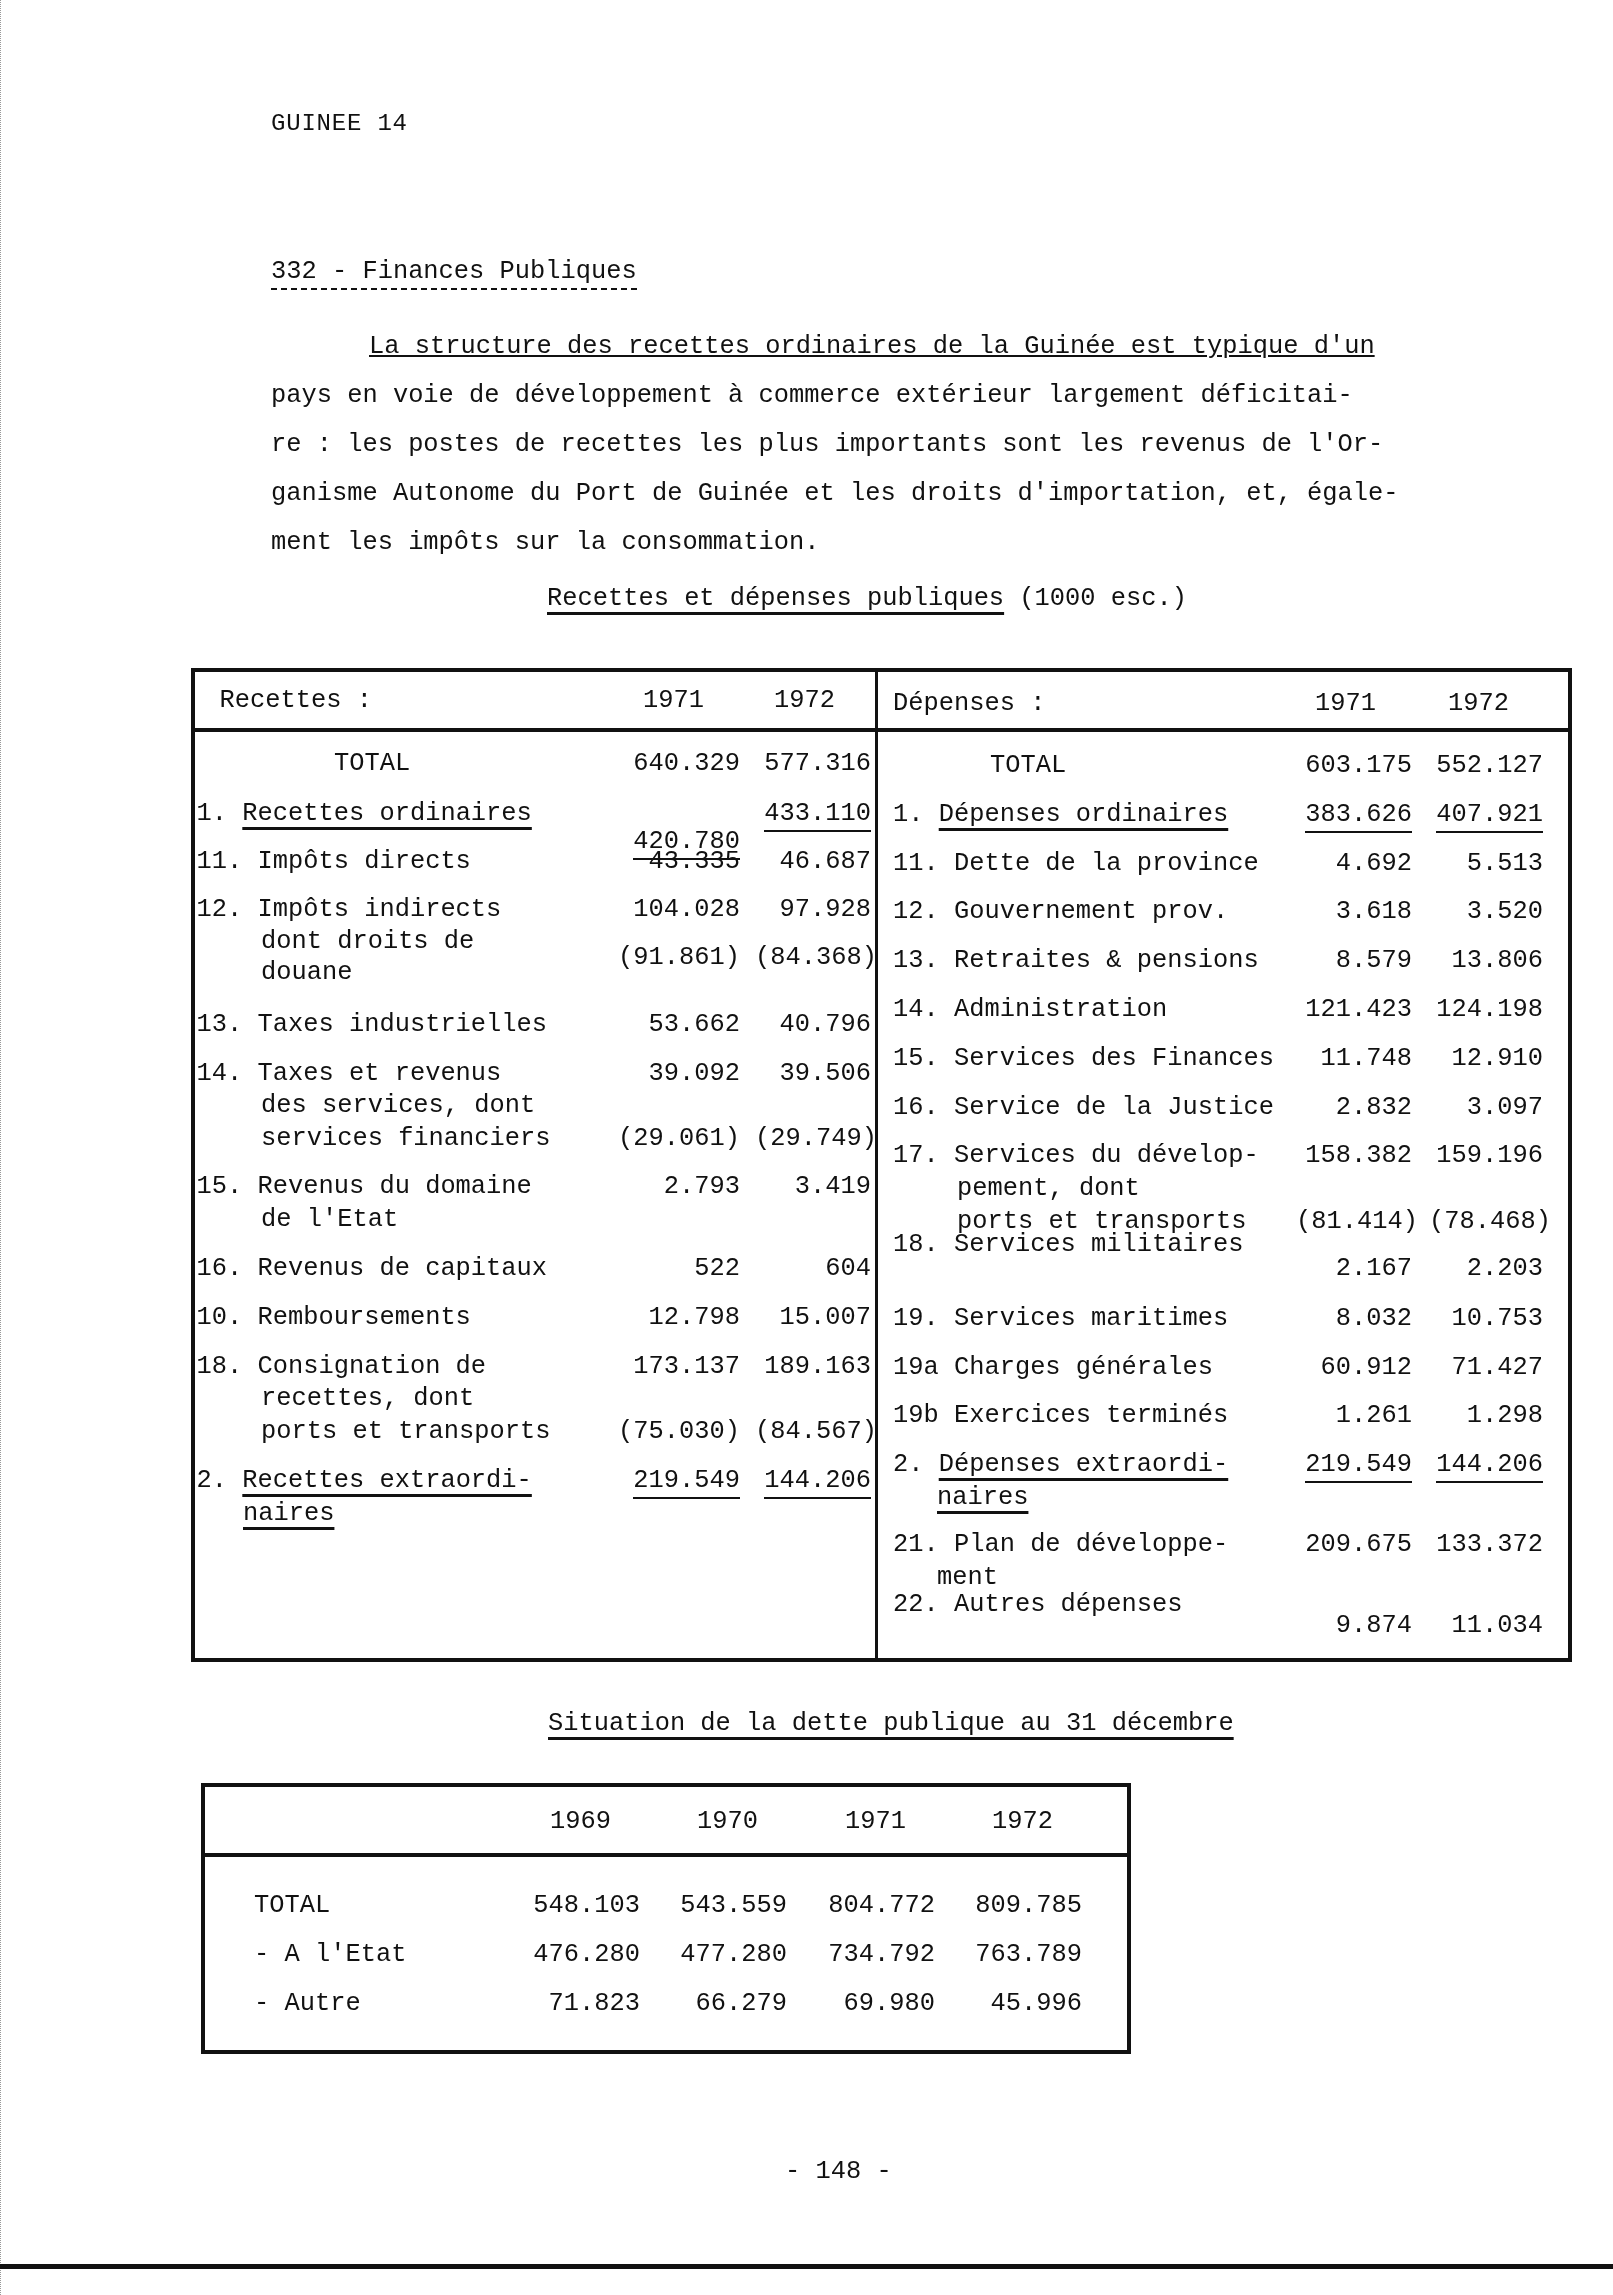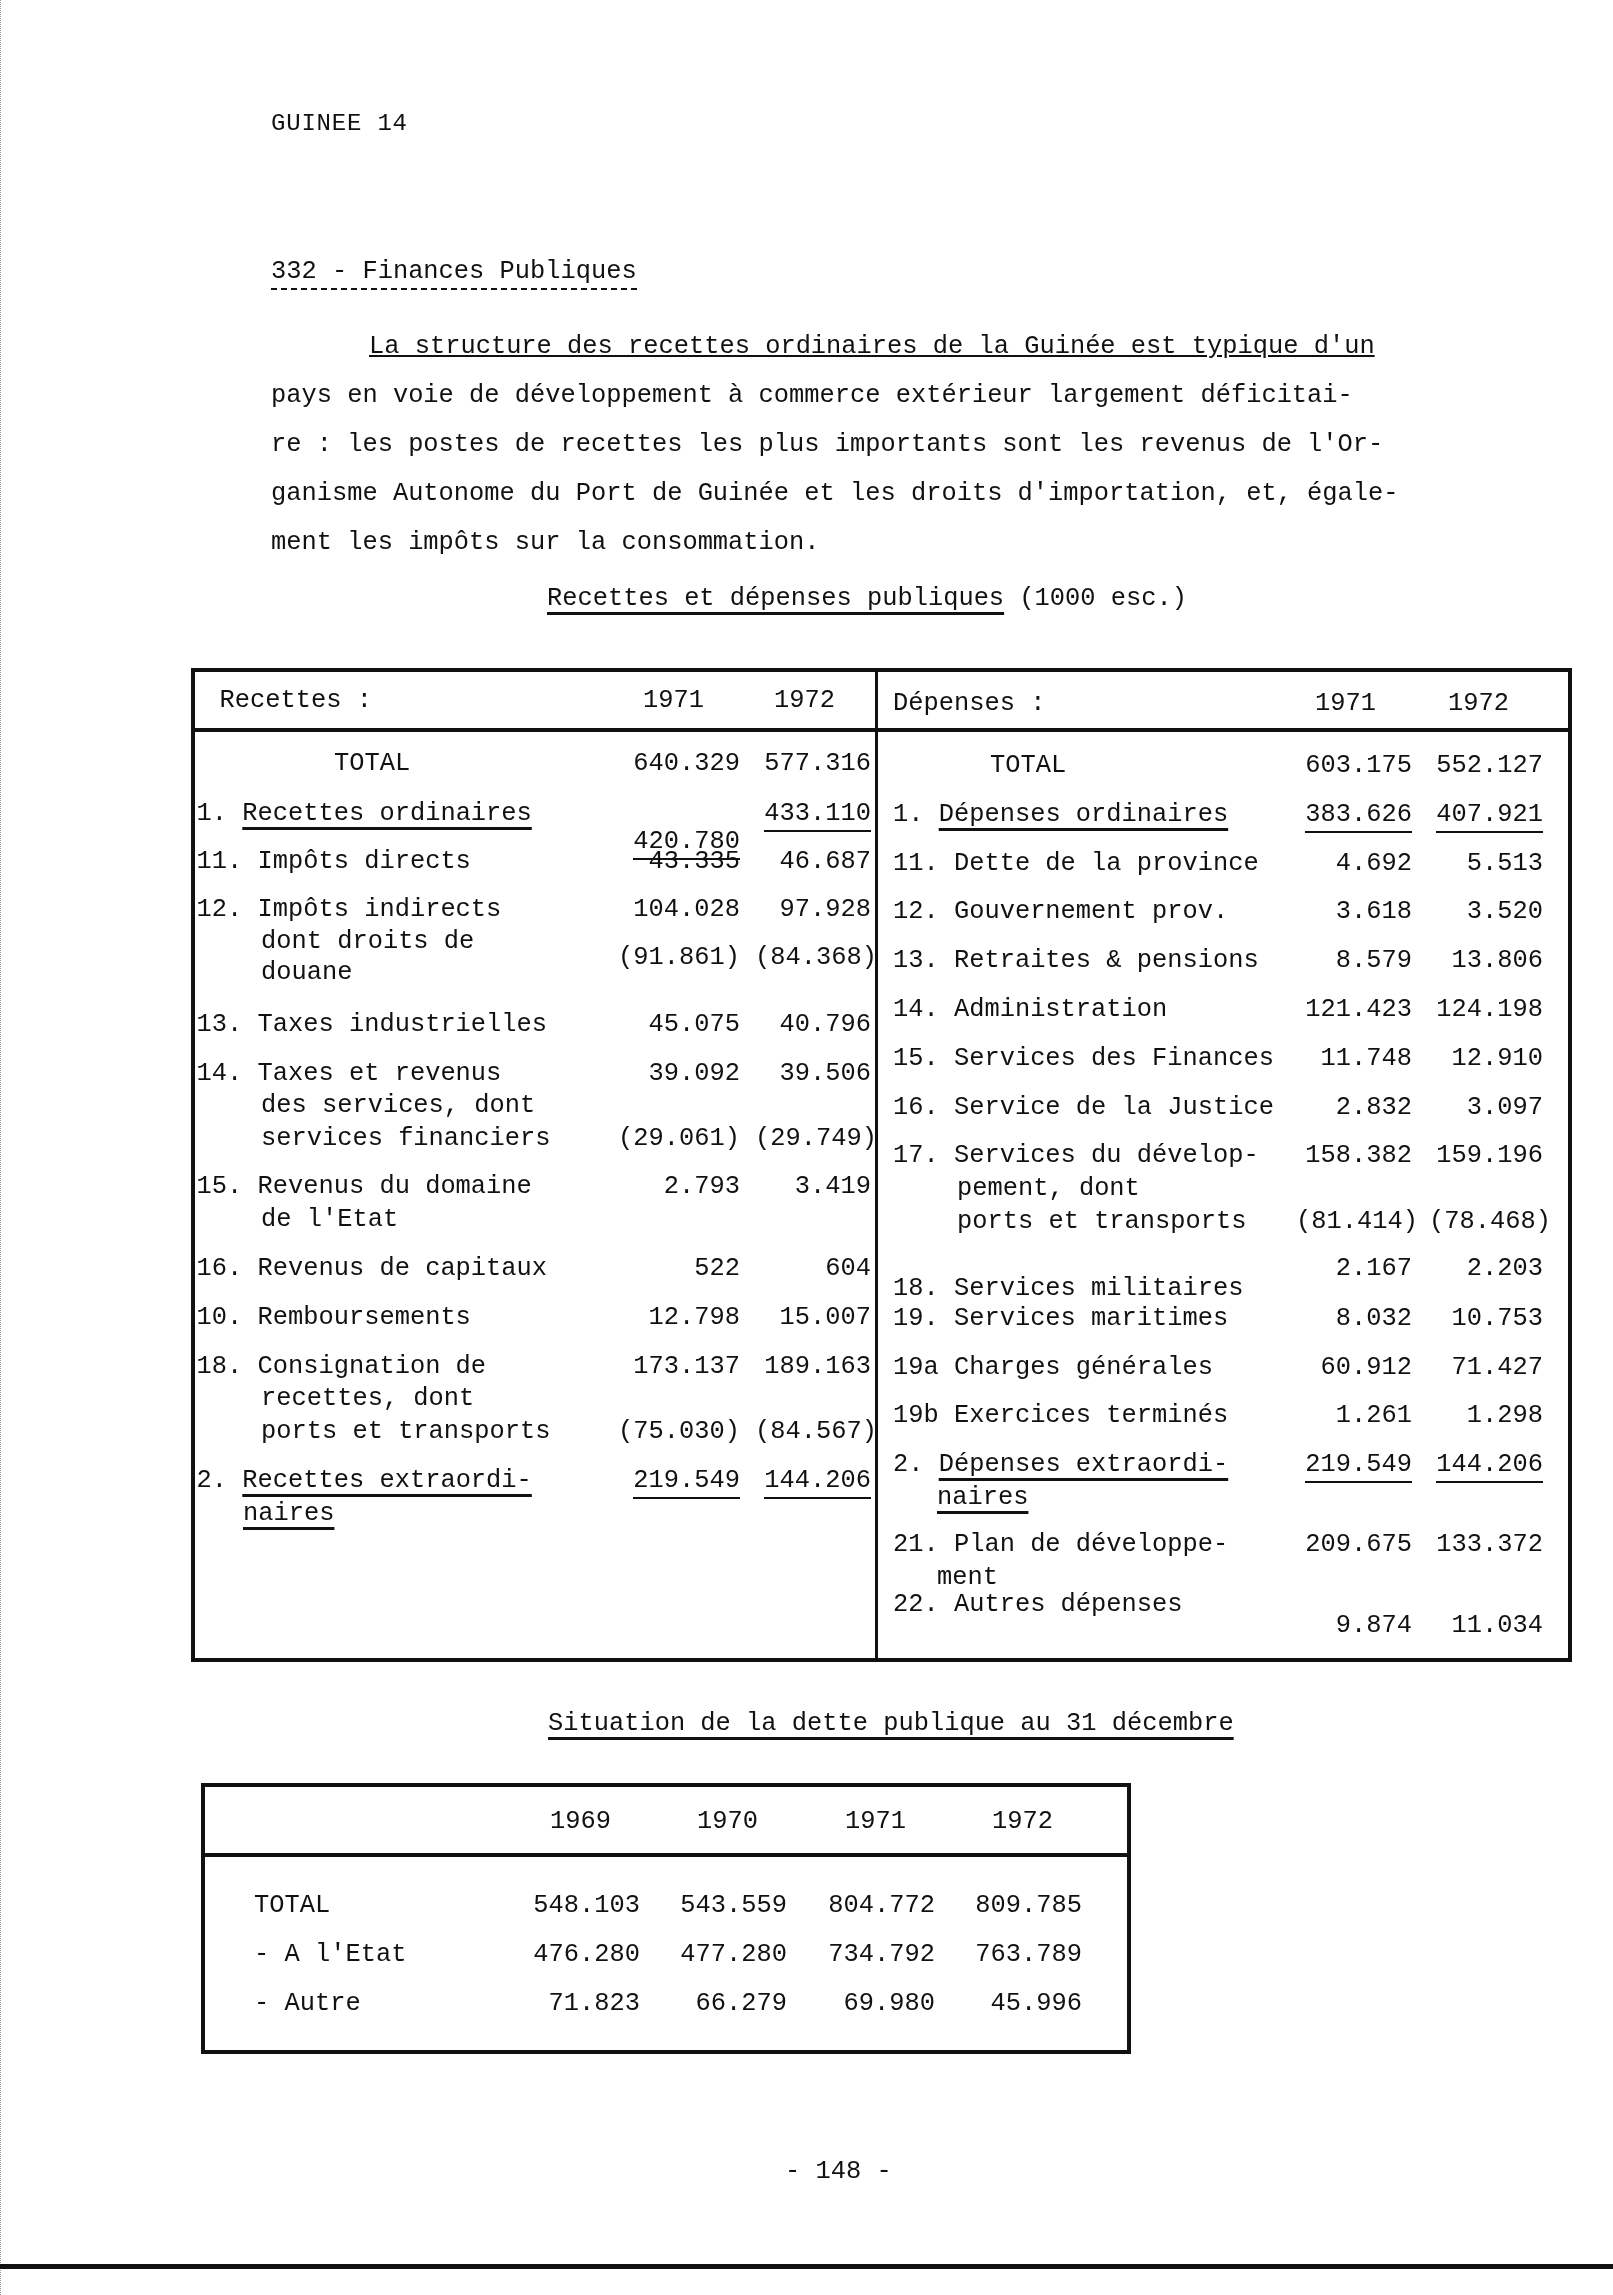--- a/index.html
+++ b/index.html
@@ -85,21 +85,21 @@
     <div class="lbl" style="left:1.6px; top:221px;">12. Impôts indirects</div>
     <div class="num" style="left:410px; width:135px; top:221px;">104.028</div>
     <div class="num" style="left:541px; width:135px; top:221px;">97.928</div>
 
     <div class="lbl" style="left:66px; top:253px;">dont droits de</div>
     <div class="lbl" style="left:66px; top:284px;">douane</div>
     <div class="num" style="left:410px; width:135px; top:269px;">(91.861)</div>
     <div class="num" style="left:541px; width:141px; top:269px;">(84.368)</div>
 
     <div class="lbl" style="left:1.6px; top:336px;">13. Taxes industrielles</div>
-    <div class="num" style="left:410px; width:135px; top:336px;">45.075</div>
+    <div class="num" style="left:410px; width:135px; top:336px;">53.662</div>
     <div class="num" style="left:541px; width:135px; top:336px;">40.796</div>
 
     <div class="lbl" style="left:1.6px; top:385px;">14. Taxes et revenus</div>
     <div class="num" style="left:410px; width:135px; top:385px;">39.092</div>
     <div class="num" style="left:541px; width:135px; top:385px;">39.506</div>
     <div class="lbl" style="left:66px; top:417px;">des services, dont</div>
     <div class="lbl" style="left:66px; top:450px;">services financiers</div>
     <div class="num" style="left:410px; width:135px; top:450px;">(29.061)</div>
     <div class="num" style="left:541px; width:141px; top:450px;">(29.749)</div>
 
@@ -164,21 +164,21 @@
     <div class="num" style="left:1213px; width:135px; top:419px;">3.097</div>
 
     <div class="lbl" style="left:698px; top:467px;">17. Services du dévelop-</div>
     <div class="num" style="left:1082px; width:135px; top:467px;">158.382</div>
     <div class="num" style="left:1213px; width:135px; top:467px;">159.196</div>
     <div class="lbl" style="left:762px; top:500px;">pement, dont</div>
     <div class="lbl" style="left:762px; top:533px;">ports et transports</div>
     <div class="num" style="left:1082px; width:141px; top:533px;">(81.414)</div>
     <div class="num" style="left:1213px; width:143px; top:533px;">(78.468)</div>
 
-    <div class="lbl" style="left:698px; top:600px;">18. Services militaires</div>
+    <div class="lbl" style="left:698px; top:556px;">18. Services militaires</div>
     <div class="num" style="left:1082px; width:135px; top:580px;">2.167</div>
     <div class="num" style="left:1213px; width:135px; top:580px;">2.203</div>
 
     <div class="lbl" style="left:698px; top:630px;">19. Services maritimes</div>
     <div class="num" style="left:1082px; width:135px; top:630px;">8.032</div>
     <div class="num" style="left:1213px; width:135px; top:630px;">10.753</div>
 
     <div class="lbl" style="left:698px; top:679px;">19a Charges générales</div>
     <div class="num" style="left:1082px; width:135px; top:679px;">60.912</div>
     <div class="num" style="left:1213px; width:135px; top:679px;">71.427</div>

